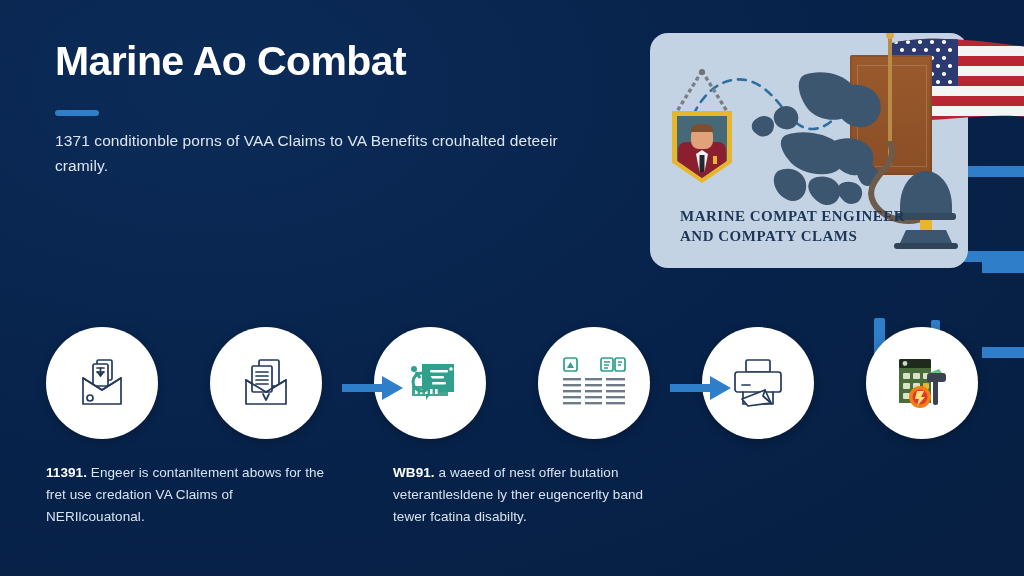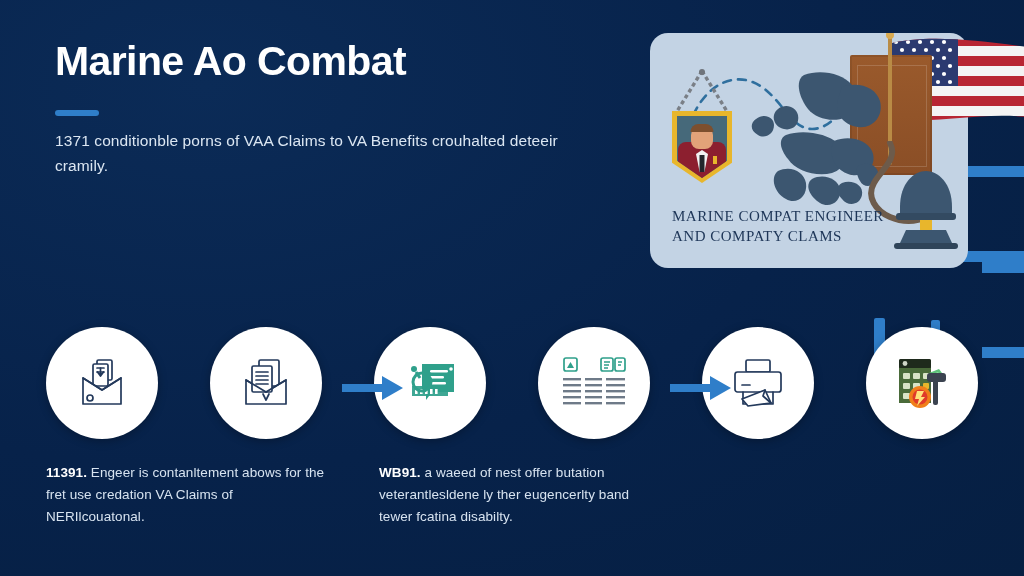--- a/index.html
+++ b/index.html
@@ -228,26 +228,26 @@
   }
 
   
   .statue { position: absolute; left: 238px; top: 126px; }
 
   
   .cable { position: absolute; left: 182px; top: 108px; }
 
   .hero-caption {
     position: absolute;
-    left: 22px;
+    left: 30px;
     bottom: 22px;
     width: 230px;
     font-family: "Liberation Serif", serif;
     font-size: 15px;
-    font-weight: normal;
+    font-weight: bold;
     line-height: 1.34;
     letter-spacing: 0.5px;
     color: #1d3557;
     text-transform: uppercase;
     margin-top: 24px;
   }
 
   
   .process {
     position: absolute;
@@ -290,21 +290,21 @@
     z-index: 3;
   }
 
   
   .captions {
     position: absolute;
     left: 46px;
     top: 462px;
     width: 932px;
     display: flex;
-    gap: 50px;
+    gap: 64px;
   }
   .caption {
     width: 283px;
     font-size: 13.5px;
     line-height: 1.64;
     color: #d7e3f0;
     letter-spacing: 0.08px;
   }
   .caption .code {
     font-weight: bold;

